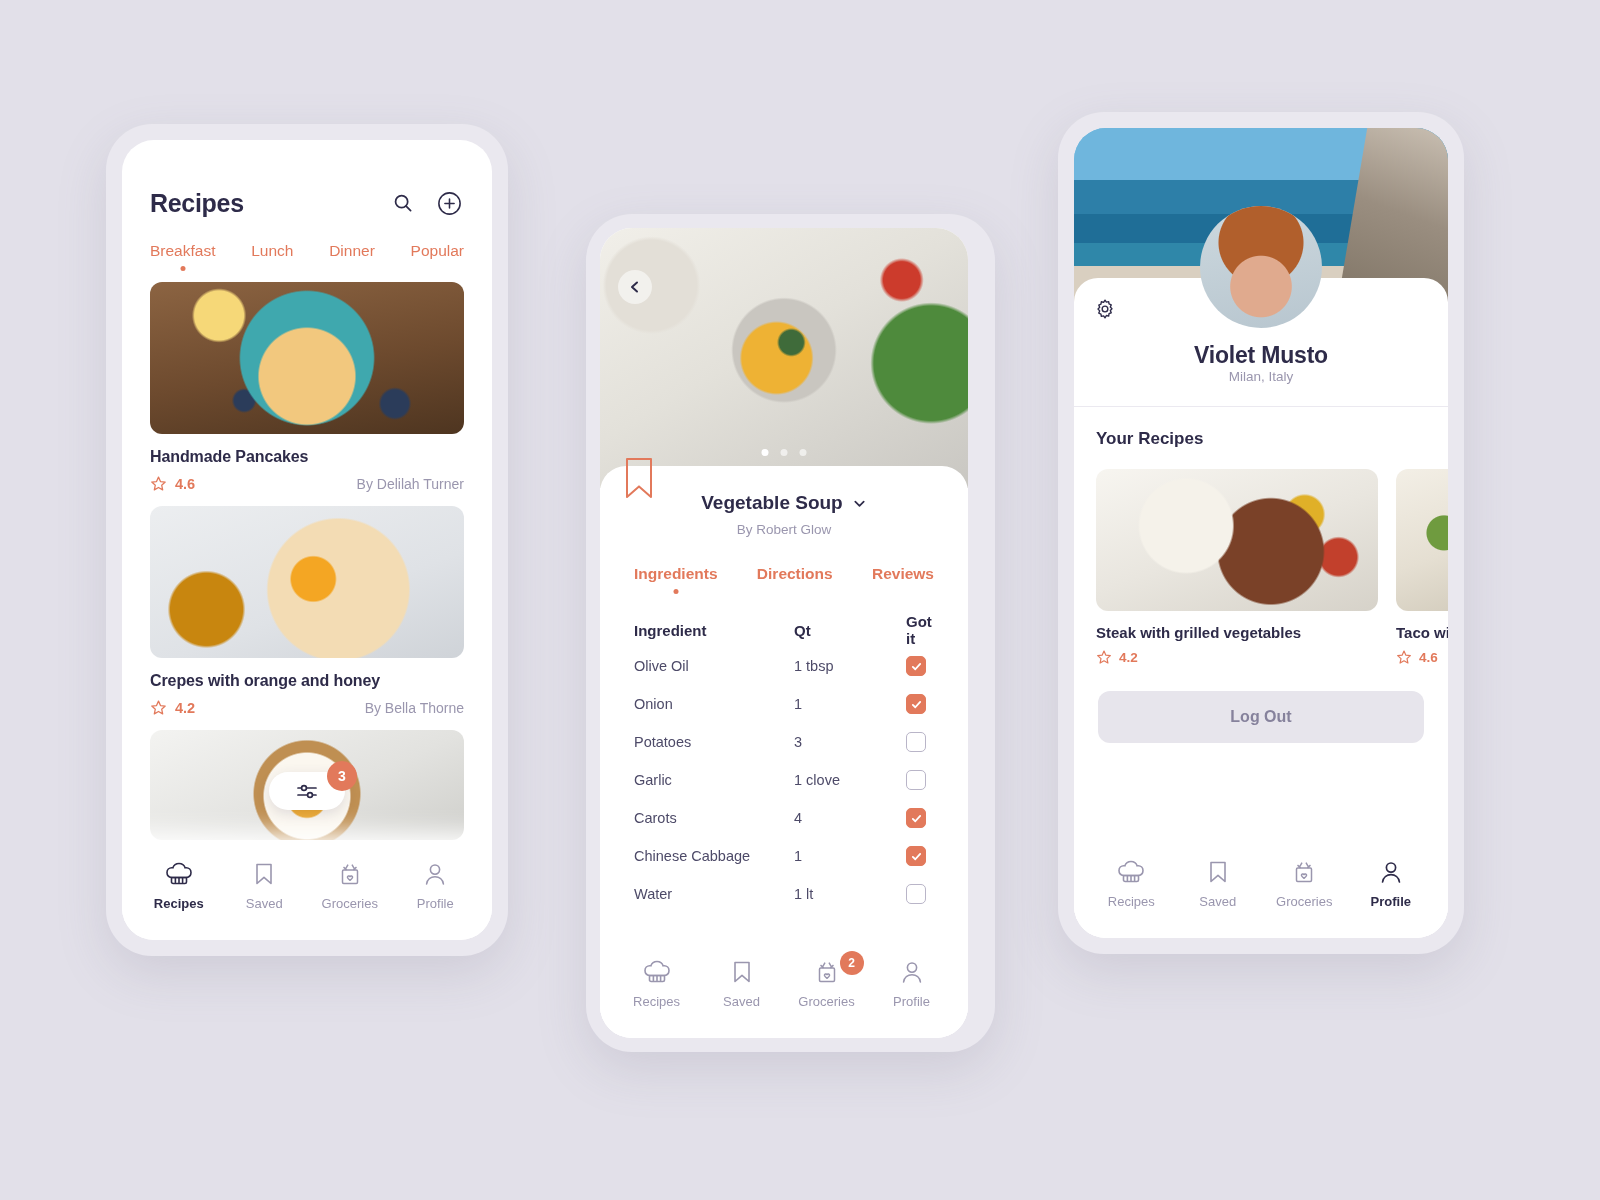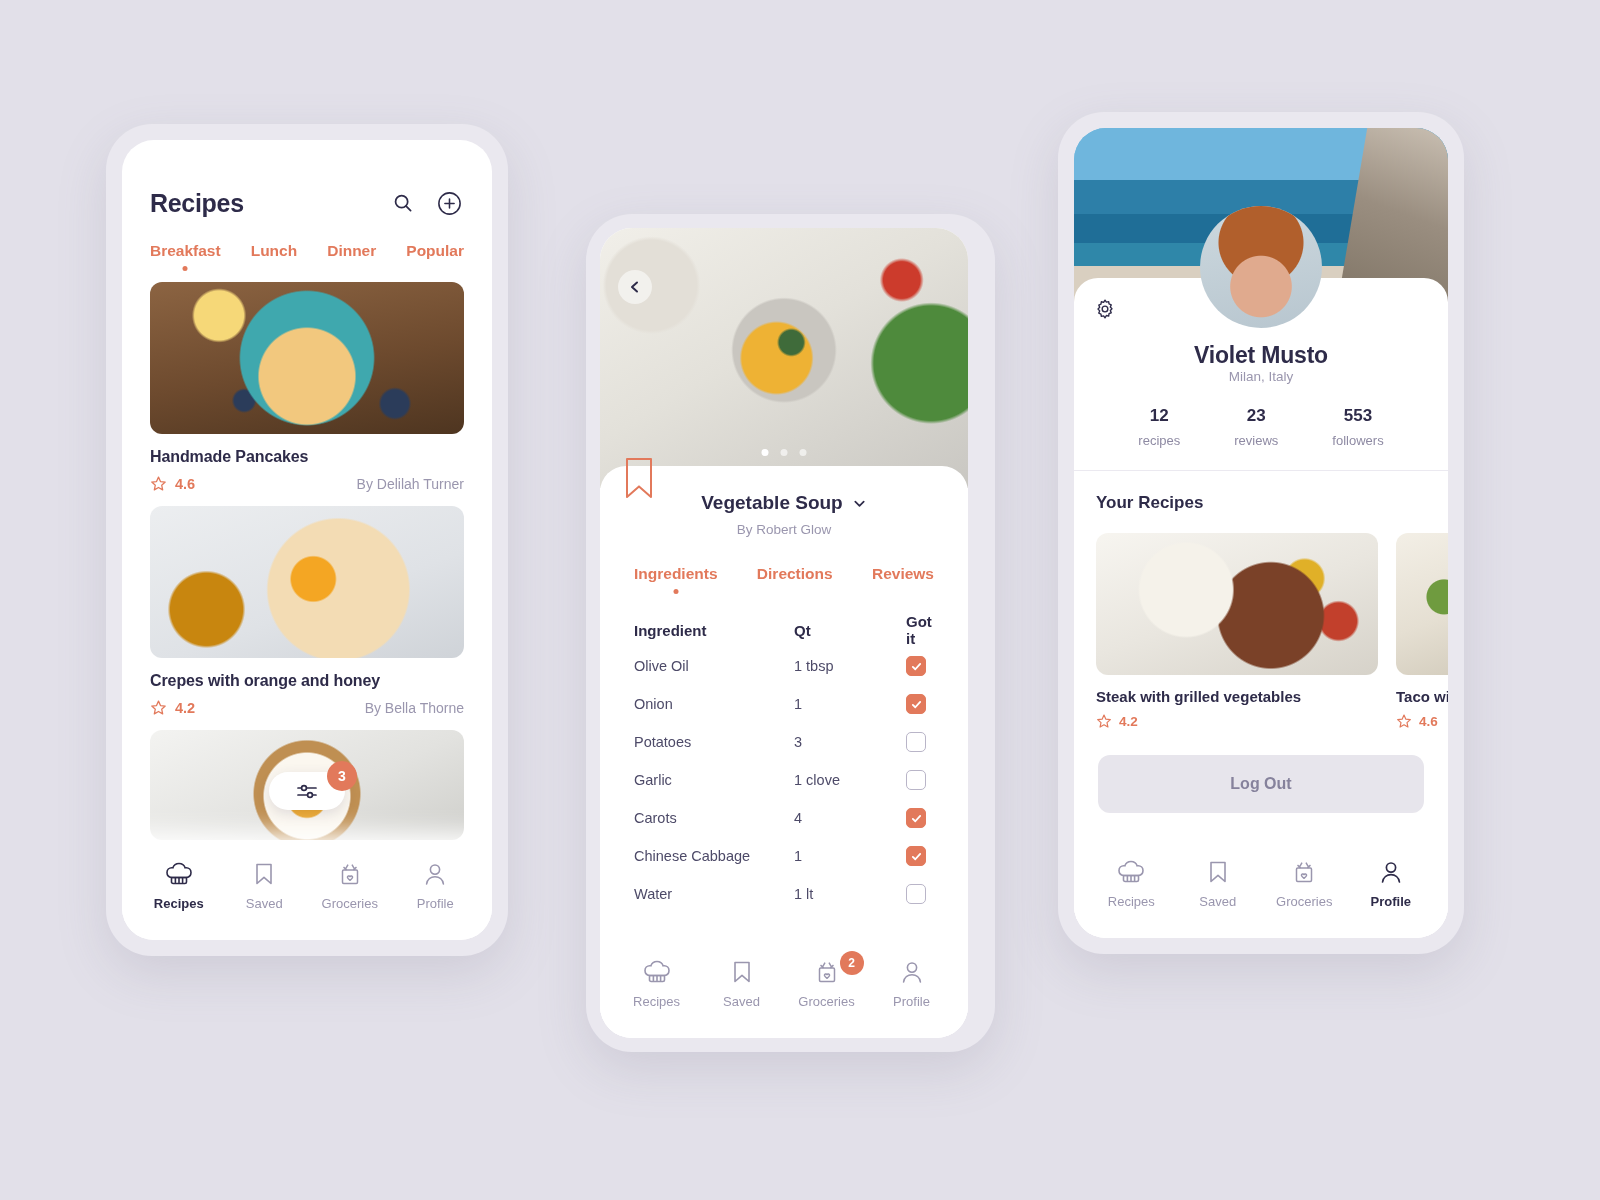--- a/index.html
+++ b/index.html
@@ -47,21 +47,21 @@
     padding: 48px 28px 0 28px;
   }
   .p1-title { font-size: 25px; font-weight: bold; letter-spacing: -0.3px; }
   .p1-actions { display: flex; align-items: center; gap: 16px; }
   .icon-btn { width: 30px; height: 30px; display: flex; align-items: center; justify-content: center; cursor: pointer; }
 
   .p1-tabs {
     display: flex; align-items: flex-start; justify-content: space-between;
     padding: 24px 28px 0 28px;
   }
-  .p1-tab { font-size: 15.5px; font-weight: bold; color: #E2795B; position: relative; cursor: pointer; }
+  .p1-tab { font-size: 15.5px; font-weight: normal; color: #E2795B; position: relative; cursor: pointer; }
   .p1-tab .dot {
     position: absolute; left: 50%; transform: translateX(-50%);
     bottom: -11px; width: 5px; height: 5px; border-radius: 50%;
     background: #E2795B;
   }
 
   .p1-list { padding: 22px 28px 0 28px; }
   .recipe-card { margin-bottom: 14px; }
   .recipe-photo {
     width: 100%; height: 152px; border-radius: 12px;
@@ -186,21 +186,21 @@
   .p3-section-title { font-size: 17px; font-weight: bold; padding: 22px 22px 0 22px; }
   .p3-recipes { display: flex; gap: 18px; padding: 20px 0 0 22px; overflow: hidden; }
   .mini-card { flex: 0 0 auto; width: 282px; }
   .mini-card.cut { width: 120px; }
   .mini-photo { width: 282px; height: 142px; border-radius: 12px; overflow: hidden; }
   .mini-card.cut .mini-photo { width: 120px; }
   .mini-name { font-size: 15px; font-weight: bold; margin-top: 13px; white-space: nowrap; }
   .mini-rating { display: flex; align-items: center; gap: 7px; margin-top: 8px; }
   .mini-rating .val { font-size: 13.5px; font-weight: bold; color: #E2795B; }
   .logout {
-    margin: 26px 24px 0 24px; height: 58px; border-radius: 12px;
+    margin: 26px 24px 0 24px; height: 52px; border-radius: 12px;
     background: #E7E5EC; color: #86829C;
     font-size: 16px; font-weight: bold;
     display: flex; align-items: center; justify-content: center; cursor: pointer;
   }
 
   
   .ph { width: 100%; height: 100%; }
   .ph-pancakes {
     background:
       radial-gradient(circle at 22% 22%, #f6d878 0 9%, transparent 10%),
@@ -576,34 +576,20 @@
           </svg>
         </div>
 
         <div class="p3-avatar">
           <div class="ph ph-face"></div>
         </div>
 
         <div class="p3-name ink">Violet Musto</div>
         <div class="p3-loc">Milan, Italy</div>
 
-        <div class="p3-stats">
-          <div class="stat">
-            <div class="num">12</div>
-            <div class="lbl">recipes</div>
-          </div>
-          <div class="stat">
-            <div class="num">23</div>
-            <div class="lbl">reviews</div>
-          </div>
-          <div class="stat">
-            <div class="num">553</div>
-            <div class="lbl">followers</div>
-          </div>
-        </div>
 
         <div class="p3-divider"></div>
 
         <div class="p3-section-title ink">Your Recipes</div>
 
         <div class="p3-recipes">
           <div class="mini-card">
             <div class="mini-photo">
                 <div class="ph ph-steak"></div>
               </div>

